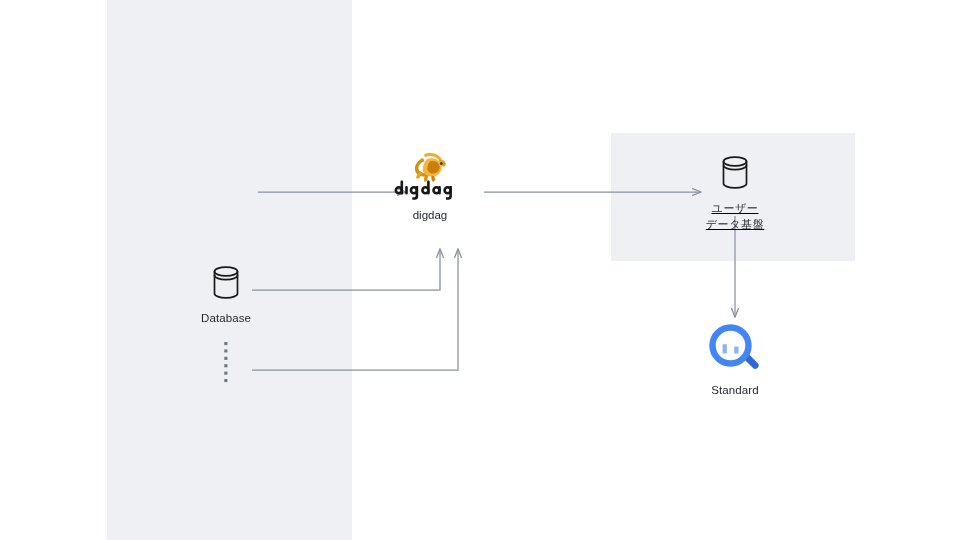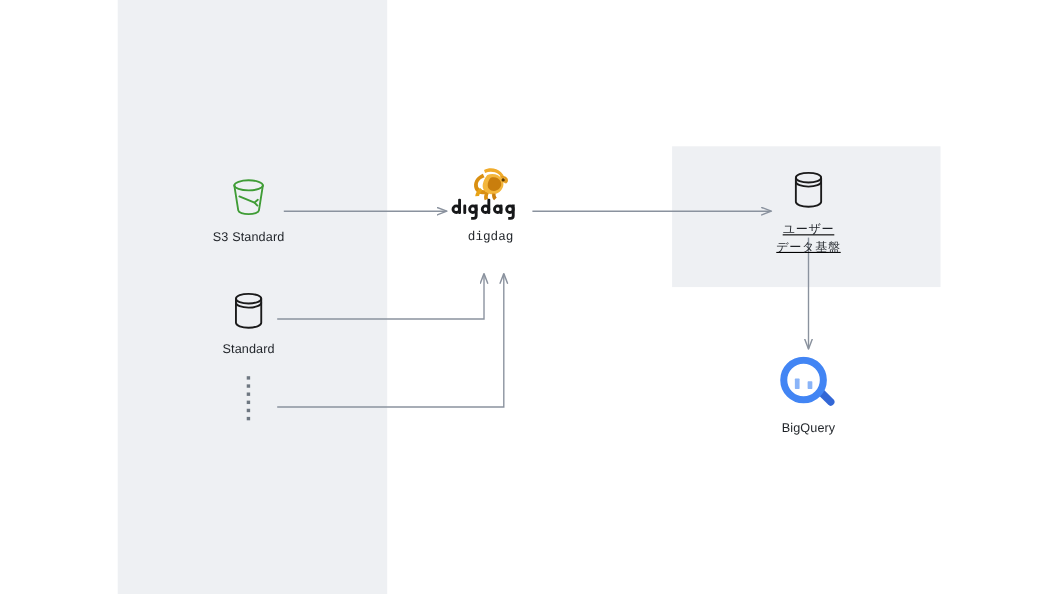--- a/index.html
+++ b/index.html
@@ -48,21 +48,21 @@
     font-family: "DejaVu Sans", "Liberation Sans", sans-serif;
     font-size: 11px;
     letter-spacing: .6px;
     line-height: 1.45;
   }
 
   
   #node-s3       { left: 180px; top: 158px; width: 92px; }
   #node-database { left: 180px; top: 262px; width: 92px; }
   #node-dots     { left: 196px; top: 340px; width: 60px; }
-  #node-digdag   { left: 404px; top: 150px; width: 84px; font-family: Liberation Mono, monospace; }
+  #node-digdag   { left: 388px; top: 150px; width: 84px; }
   #node-userdata { left: 688px; top: 152px; width: 94px; text-decoration: underline; }
   #node-bigquery { left: 694px; top: 324px; width: 82px; }
 
   .digdag-caption {
     margin-top: 9px;
     font-size: 11.5px;
     color: #1f2328;
   }
 
   svg.edges {
@@ -89,45 +89,32 @@
     </defs>
     <g fill="none" stroke="#8a929e" stroke-width="1.25">
       <line x1="258" y1="192" x2="406" y2="192" marker-end="url(#ah)"></line>
       <line x1="484" y1="192" x2="701" y2="192" marker-end="url(#ah)"></line>
       <path d="M252,290 L440,290 L440,249" marker-end="url(#ah)"></path>
       <path d="M252,370 L458,370 L458,249" marker-end="url(#ah)"></path>
       <line x1="735" y1="216" x2="735" y2="317" marker-end="url(#ah)"></line>
     </g>
   </svg>
 
-  <div class="node" id="node-s3">
-    <span class="node-icon">
-      <svg width="44" height="44" viewBox="0 0 44 44">
-        <g fill="none" stroke="#3f9c35" stroke-width="1.7" stroke-linecap="round" stroke-linejoin="round">
-          <ellipse cx="22" cy="10.5" rx="13" ry="4.6"></ellipse>
-          <path d="M9,10.5 L12.6,33.2 C12.9,35.2 17.1,36.7 22,36.7 C26.9,36.7 31.1,35.2 31.4,33.2 L35,10.5"></path>
-          <path d="M13.6,20.5 L27.4,26.2"></path>
-          <path d="M27.4,26.2 L30.4,23.6 M27.4,26.2 L30.0,28.9"></path>
-        </g>
-      </svg>
-    </span>
-    <span class="node-label">S3 Standard</span>
-  </div>
 
   <div class="node" id="node-database">
     <span class="node-icon">
       <svg width="40" height="42" viewBox="0 0 40 42">
         <g fill="none" stroke="#1a1a1a" stroke-width="1.7" stroke-linecap="round" stroke-linejoin="round">
           <ellipse cx="20" cy="9.5" rx="11.5" ry="4.4"></ellipse>
           <path d="M8.5,9.5 L8.5,31.5 C8.5,33.9 13.7,35.9 20,35.9 C26.3,35.9 31.5,33.9 31.5,31.5 L31.5,9.5"></path>
           <path d="M8.5,13.3 C8.5,15.7 13.7,17.7 20,17.7 C26.3,17.7 31.5,15.7 31.5,13.3"></path>
         </g>
       </svg>
     </span>
-    <span class="node-label">Standard</span>
+    <span class="node-label">Database</span>
   </div>
 
   <div class="node" id="node-dots">
     <span class="node-icon">
       <svg width="10" height="46" viewBox="0 0 10 46">
         <g fill="#6e7781">
           <rect x="3.3" y="2" width="3.1" height="3.1"></rect>
           <rect x="3.3" y="9.4" width="3.1" height="3.1"></rect>
           <rect x="3.3" y="16.8" width="3.1" height="3.1"></rect>
           <rect x="3.3" y="24.2" width="3.1" height="3.1"></rect>
@@ -198,16 +185,16 @@
       <svg width="52" height="52" viewBox="0 0 52 52">
         <path d="M33.4,33.4 L38.2,28.6 L48.6,39.0 a3.4,3.4 0 0,1 0,4.8 l0,0 a3.4,3.4 0 0,1 -4.8,0 Z" fill="#3367d6"></path>
         <circle cx="21.5" cy="21.5" r="18" fill="none" stroke="#4285f4" stroke-width="6.4"></circle>
         <g fill="#8ab4f8">
           <rect x="13.6" y="20.2" width="4.3" height="9.4" rx="0.6"></rect>
           <rect x="25.2" y="22.6" width="4.3" height="7.0" rx="0.6"></rect>
         </g>
         <rect x="19.4" y="14.2" width="4.3" height="15.4" rx="0.6" fill="#ffffff"></rect>
       </svg>
     </span>
-    <span class="node-label">BigQuery</span>
+    <span class="node-label">Standard</span>
   </div>
 
 </div>
 
 </body></html>

